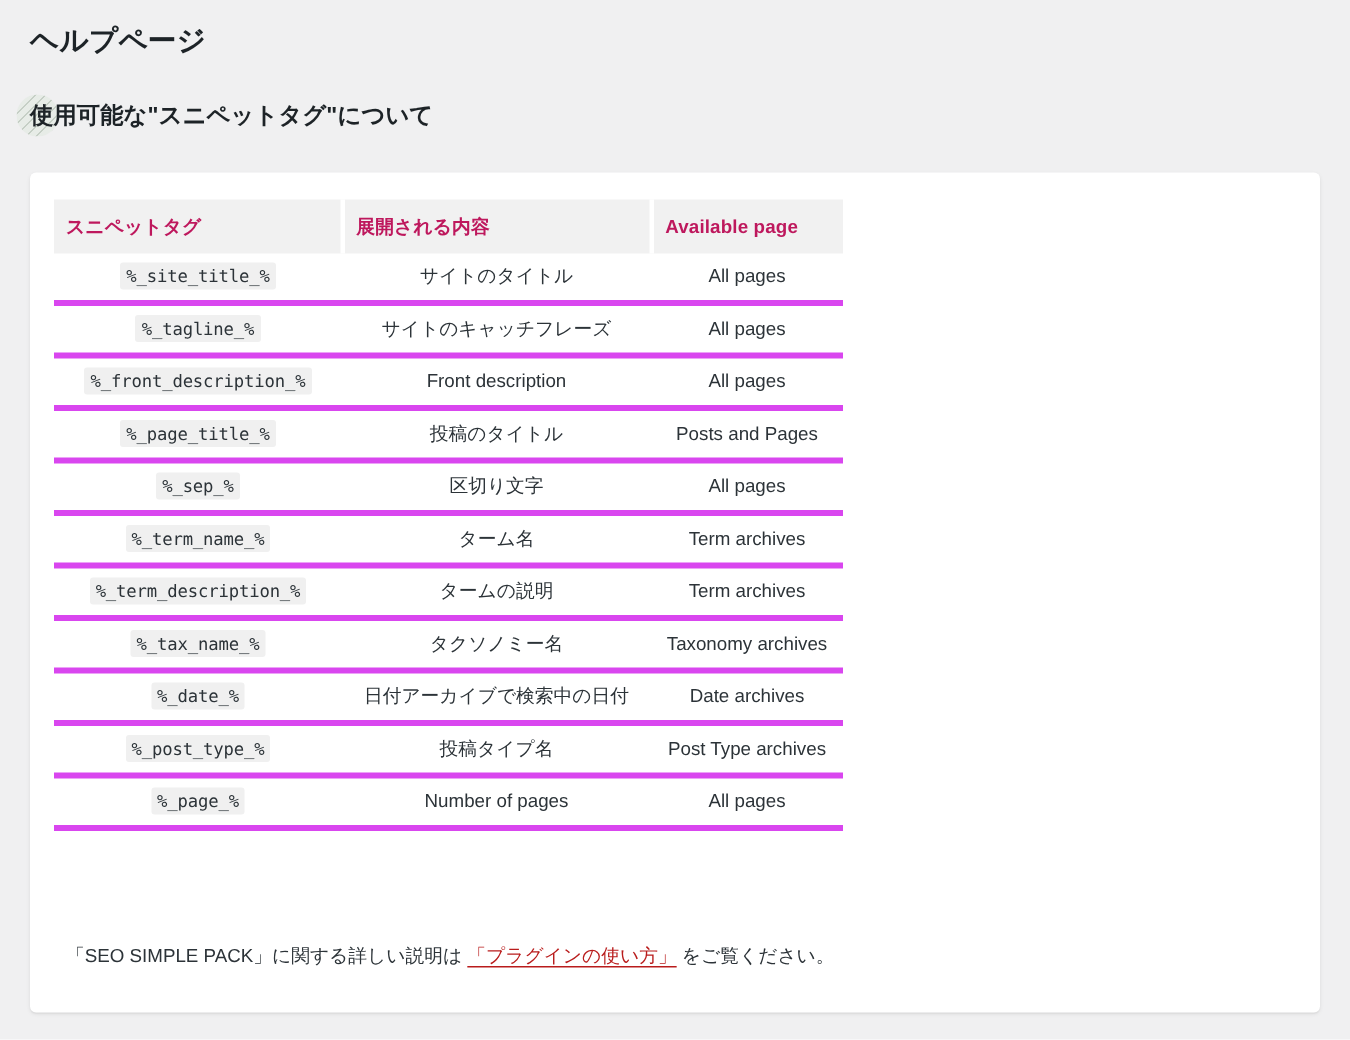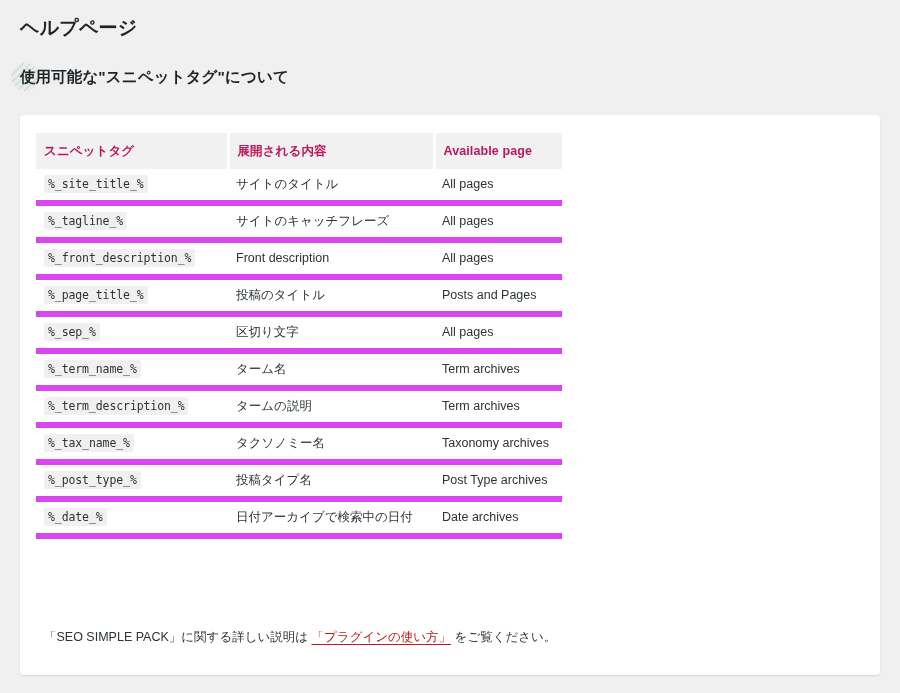--- a/index.html
+++ b/index.html
@@ -108,24 +108,25 @@
     white-space: nowrap;
   }
   .snippet-table thead th:last-child {
     border-right: none;
   }
 
   .snippet-table tbody td {
     font-size: 12.5px;
     color: #2c3338;
     padding: 7px 8px 7px 8px;
-    border-bottom: 6px solid #d946ef;
+    border-bottom: 4px solid #d946ef;
     vertical-align: middle;
     line-height: 17px;
     height: 17px;
+    text-align: center;
   }
   .snippet-table tbody tr:first-child td {
     border-top: none;
   }
 
   .tag-cell code {
     font-family: "DejaVu Sans Mono", "Liberation Mono", monospace;
     font-size: 11.5px;
     background: #f0f0f0;
     color: #2c3338;
@@ -217,28 +218,33 @@
             <td class="tag-cell"><code>%_term_description_%</code></td>
             <td class="desc-cell">タームの説明</td>
             <td class="avail-cell">Term archives</td>
           </tr>
           <tr>
             <td class="tag-cell"><code>%_tax_name_%</code></td>
             <td class="desc-cell">タクソノミー名</td>
             <td class="avail-cell">Taxonomy archives</td>
           </tr>
           <tr>
+            <td class="tag-cell"><code>%_date_%</code></td>
+            <td class="desc-cell">日付アーカイブで検索中の日付</td>
+            <td class="avail-cell">Date archives</td>
+          </tr>
+          <tr>
             <td class="tag-cell"><code>%_post_type_%</code></td>
             <td class="desc-cell">投稿タイプ名</td>
             <td class="avail-cell">Post Type archives</td>
           </tr>
           <tr>
-            <td class="tag-cell"><code>%_date_%</code></td>
-            <td class="desc-cell">日付アーカイブで検索中の日付</td>
-            <td class="avail-cell">Date archives</td>
+            <td class="tag-cell"><code>%_page_%</code></td>
+            <td class="desc-cell">Number of pages</td>
+            <td class="avail-cell">All pages</td>
           </tr>
         </tbody>
     </table>
 
     <div class="card-note">
       <span>「SEO SIMPLE PACK」に関する詳しい説明は </span><a href="#">「プラグインの使い方」</a><span> をご覧ください。</span>
     </div>
 
   </div>
 </div>

